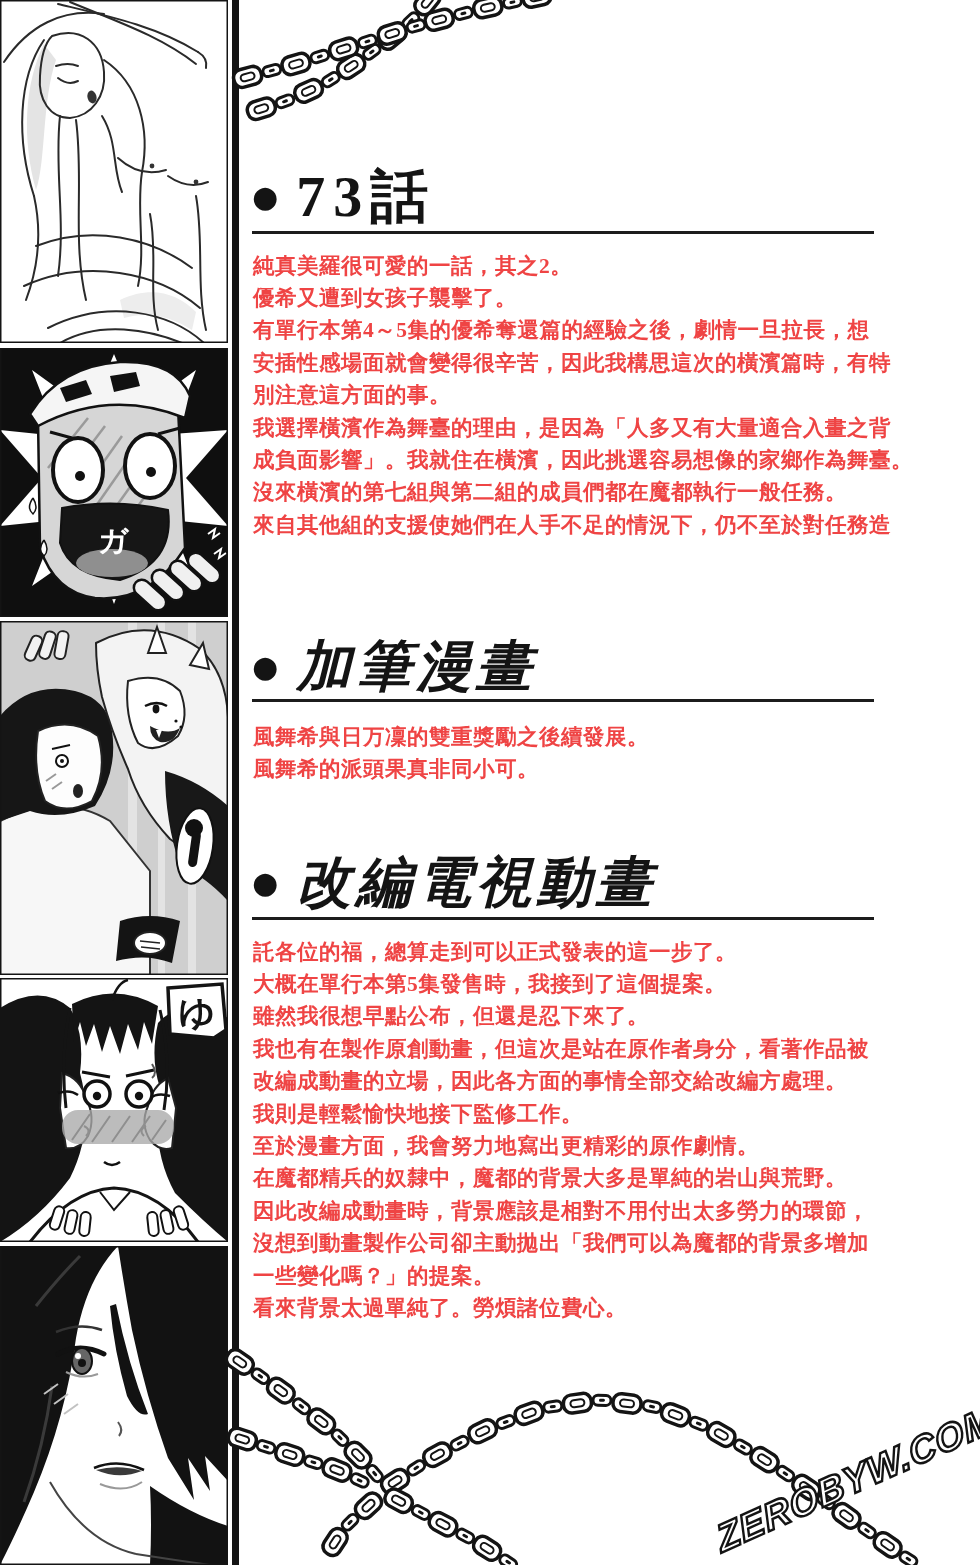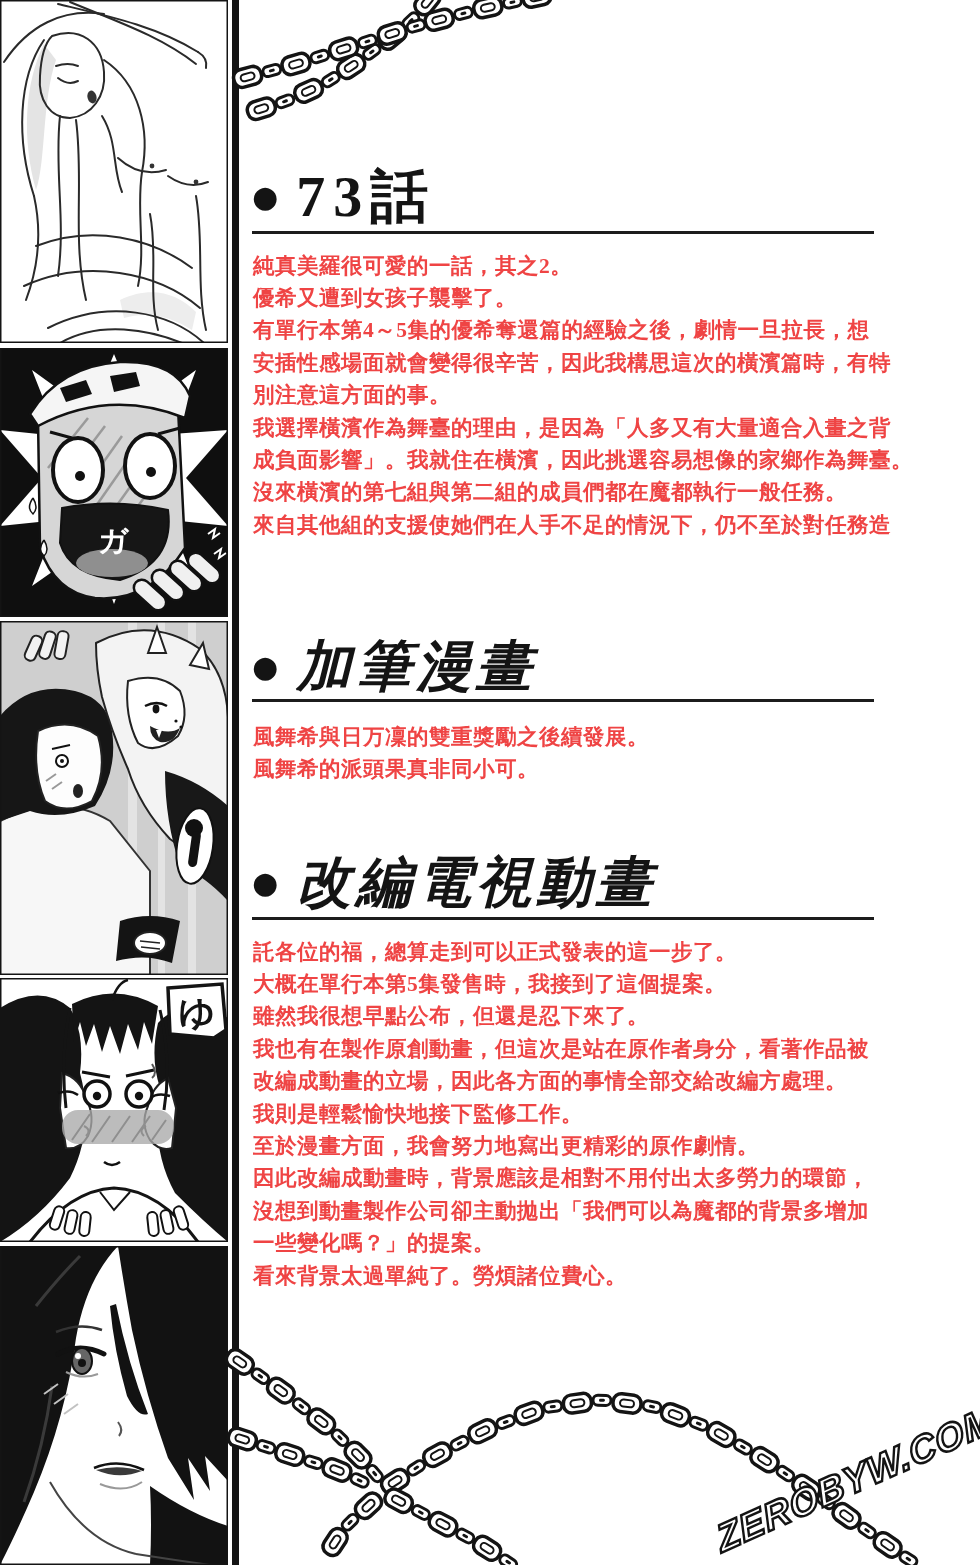--- a/index.html
+++ b/index.html
@@ -245,20 +245,21 @@
   </div>
   <div class="rule" style="top:917px;"></div>
   <div class="body" style="top:927px;margin-top:8px;">
     <div class="bline">託各位的福，總算走到可以正式發表的這一步了。</div>
     <div class="bline">大概在單行本第5集發售時，我接到了這個提案。</div>
     <div class="bline">雖然我很想早點公布，但還是忍下來了。</div>
     <div class="bline">我也有在製作原創動畫，但這次是站在原作者身分，看著作品被</div>
     <div class="bline">改編成動畫的立場，因此各方面的事情全部交給改編方處理。</div>
     <div class="bline">我則是輕鬆愉快地接下監修工作。</div>
     <div class="bline">至於漫畫方面，我會努力地寫出更精彩的原作劇情。</div>
+    <div class="bline">在魔都精兵的奴隸中，魔都的背景大多是單純的岩山與荒野。</div>
     <div class="bline">因此改編成動畫時，背景應該是相對不用付出太多勞力的環節，</div>
     <div class="bline">沒想到動畫製作公司卻主動拋出「我們可以為魔都的背景多增加</div>
     <div class="bline">一些變化嗎？」的提案。</div>
     <div class="bline">看來背景太過單純了。勞煩諸位費心。</div>
   </div>
 
   <svg id="chain-top" class="chain" style="left:228px;top:0;width:360px;height:140px;" viewBox="0 0 360 140">
       <g transform="translate(199.4,1.5) rotate(128.9)">
         <rect x="-14" y="-9" width="28" height="18" rx="8" fill="#fff" stroke="#141414" stroke-width="3.5"></rect>
         <rect x="-7" y="-3.5" width="14" height="7" rx="3.5" fill="none" stroke="#141414" stroke-width="2"></rect>

